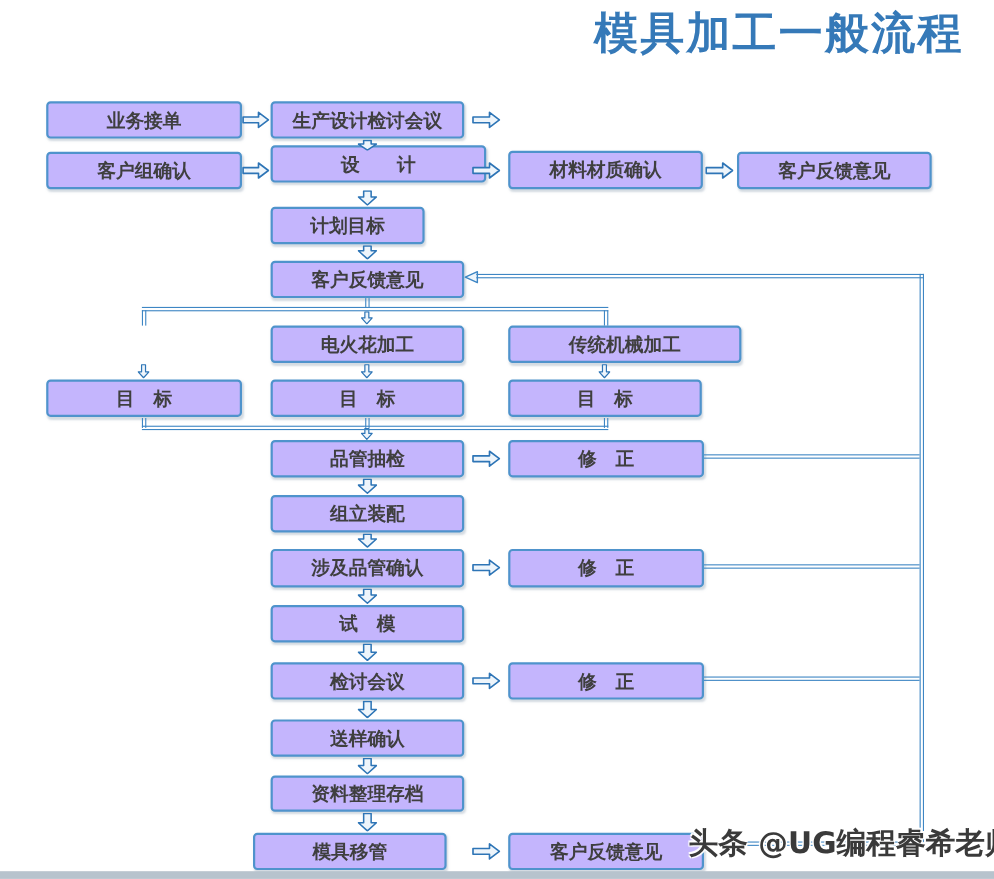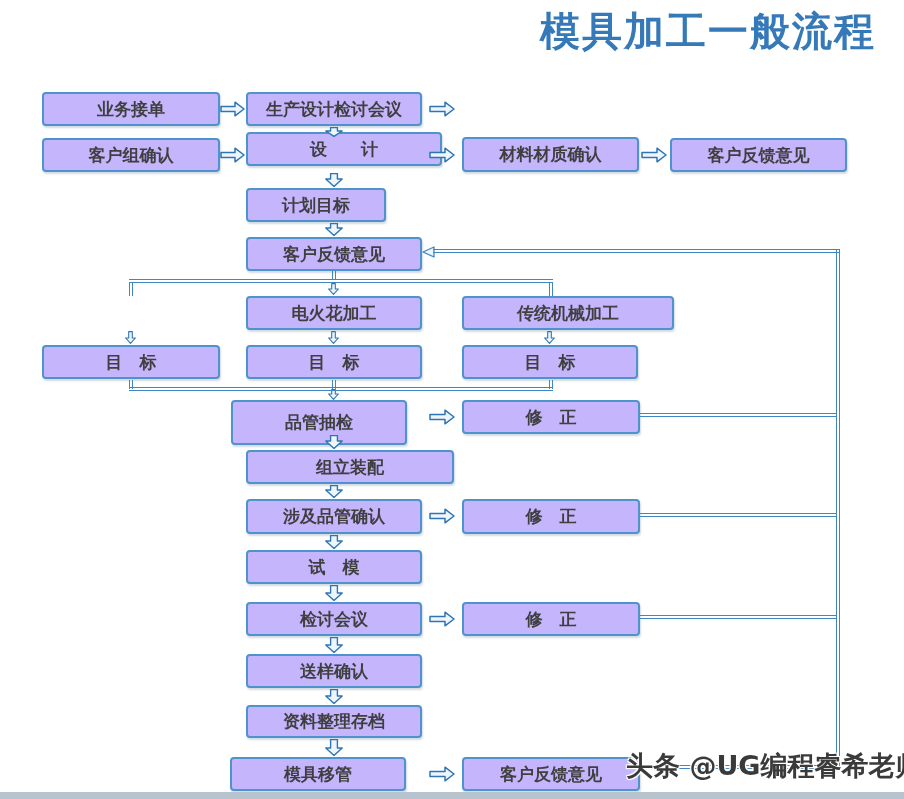--- a/index.html
+++ b/index.html
@@ -67,23 +67,23 @@
   <div class="box" style="left:246px;top:188px;width:140px;height:34px">计划目标</div>
   <div class="box" style="left:246px;top:237px;width:176px;height:34px">客户反馈意见</div>
 
   <div class="box" style="left:246px;top:296px;width:176px;height:34px">电火花加工</div>
   <div class="box" style="left:462px;top:296px;width:212px;height:34px">传统机械加工</div>
 
   <div class="box" style="left:42px;top:345px;width:178px;height:34px">目　标</div>
   <div class="box" style="left:246px;top:345px;width:176px;height:34px">目　标</div>
   <div class="box" style="left:462px;top:345px;width:176px;height:34px">目　标</div>
 
-  <div class="box" style="left:231px;top:400px;width:176px;height:45px">品管抽检</div>
+  <div class="box" style="left:246px;top:400px;width:176px;height:34px">品管抽检</div>
   <div class="box" style="left:462px;top:400px;width:178px;height:34px">修　正</div>
-  <div class="box" style="left:246px;top:450px;width:208px;height:34px">组立装配</div>
+  <div class="box" style="left:246px;top:450px;width:176px;height:34px">组立装配</div>
   <div class="box" style="left:246px;top:499px;width:176px;height:35px">涉及品管确认</div>
   <div class="box" style="left:462px;top:499px;width:178px;height:35px">修　正</div>
   <div class="box" style="left:246px;top:550px;width:176px;height:34px">试　模</div>
   <div class="box" style="left:246px;top:602px;width:176px;height:34px">检讨会议</div>
   <div class="box" style="left:462px;top:602px;width:178px;height:34px">修　正</div>
   <div class="box" style="left:246px;top:654px;width:176px;height:34px">送样确认</div>
   <div class="box" style="left:246px;top:705px;width:176px;height:33px">资料整理存档</div>
   <div class="box" style="left:230px;top:757px;width:176px;height:34px">模具移管</div>
   <div class="box" style="left:462px;top:757px;width:178px;height:34px">客户反馈意见</div>
 

